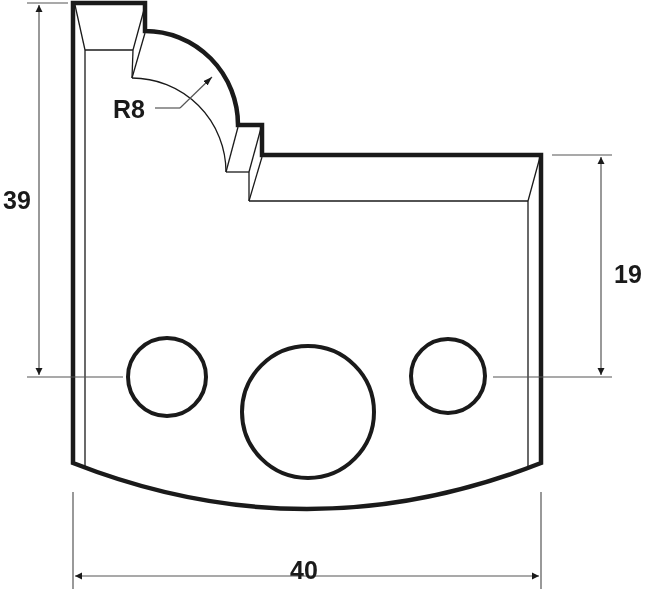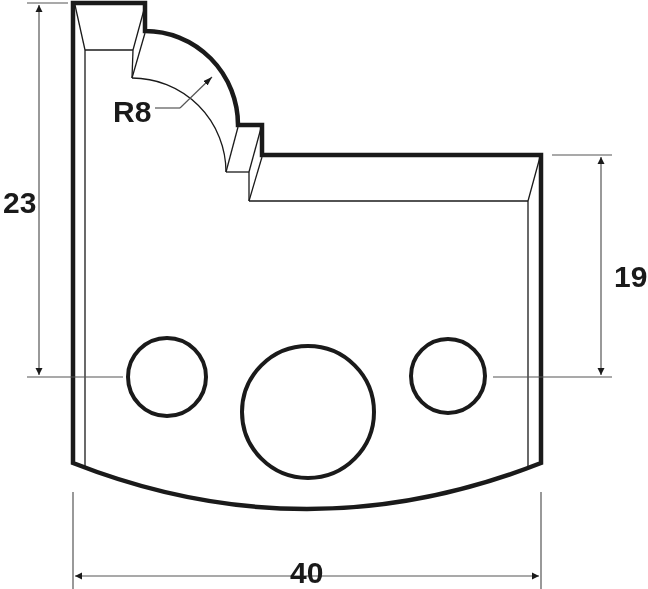--- a/index.html
+++ b/index.html
@@ -2,21 +2,21 @@
 <html><head>
 <meta charset="utf-8">
 <style>
   html, body { margin: 0; padding: 0; background: #ffffff; }
   body { width: 648px; height: 589px; position: relative; overflow: hidden; }
   #drawing { position: absolute; left: 0; top: 0; width: 648px; height: 589px; }
   .dim-text {
     position: absolute;
     font-family: "Liberation Sans", sans-serif;
     font-weight: bold;
-    font-size: 30px;
+    font-size: 25px;
     color: #1a1a1a;
     line-height: 1;
   }
 </style>
 </head>
 <body>
 
 <svg id="drawing" viewBox="0 0 648 589" xmlns="http://www.w3.org/2000/svg">
   <defs>
     <marker id="arrow" markerWidth="10" markerHeight="10" refX="9" refY="3" orient="auto" markerUnits="userSpaceOnUse">
@@ -74,16 +74,16 @@
     <line x1="541" y1="492" x2="541" y2="589"></line>
     <line x1="75" y1="576" x2="539" y2="576" marker-start="url(#arrow-big)" marker-end="url(#arrow-big)"></line>
   </g>
 
   <g stroke="#555555" stroke-width="1.2" fill="none">
     <line x1="155" y1="108" x2="180" y2="108"></line>
     <line x1="180" y1="108" x2="212" y2="77" marker-end="url(#arrow)"></line>
   </g>
 </svg>
 
-<div class="dim-text" style="left:3px; top:188px;">23</div>
+<div class="dim-text" style="left:3px; top:188px;">39</div>
 <div class="dim-text" style="left:614px; top:262px;">19</div>
 <div class="dim-text" style="left:290px; top:558px;">40</div>
 <div class="dim-text" style="left:113px; top:97px;">R8</div>
 
 </body></html>

